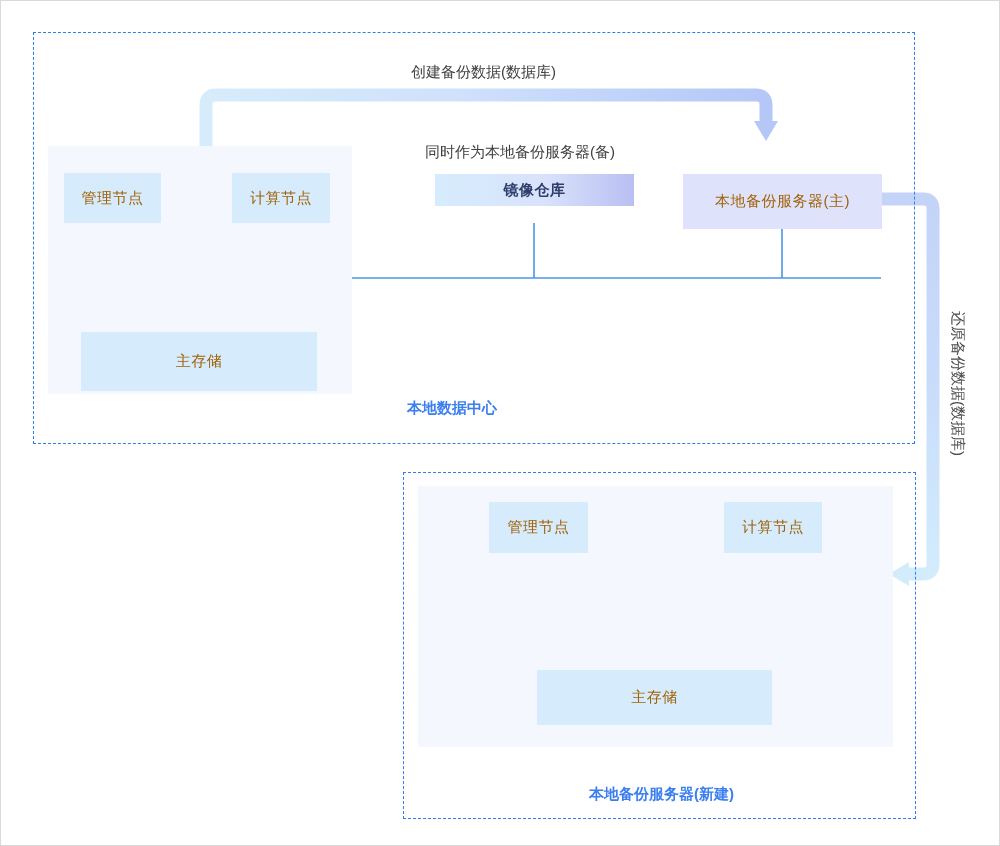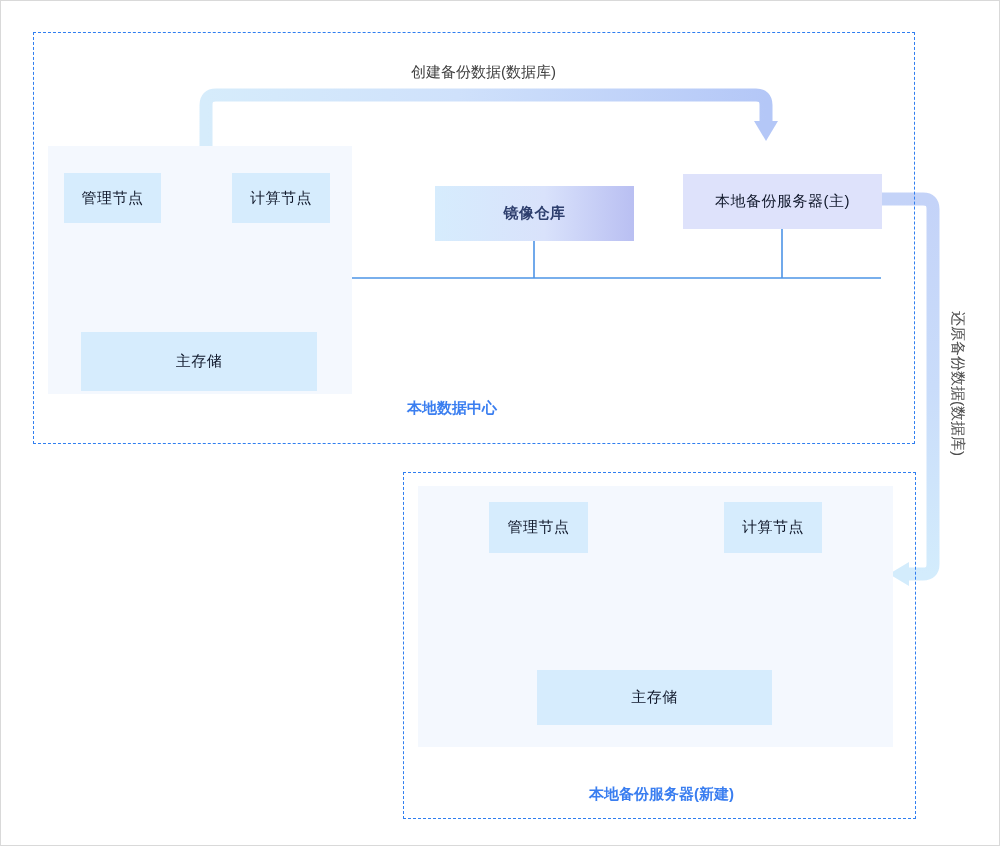--- a/index.html
+++ b/index.html
@@ -36,21 +36,21 @@
     position: absolute;
     box-sizing: border-box;
     background: #f4f8fe;
   }
   .node-box {
     position: absolute;
     box-sizing: border-box;
     display: flex;
     align-items: center;
     justify-content: center;
-    color: #0f172a;
+    color: #a16207;
     font-size: 15px;
     letter-spacing: 0.5px;
     white-space: nowrap;
   }
   .node-box.light {
     background: #d6ecfd;
   }
   .node-box.lavender {
     background: #dee2fb;
   }
@@ -137,32 +137,33 @@
   </div>
 
   <div class="node-box light" style="left:231px; top:172px; width:98px; height:50px;">
     <span>计算节点</span>
   </div>
 
   <div class="node-box light" style="left:80px; top:331px; width:236px; height:59px;">
     <span>主存储</span>
   </div>
 
-  <div class="node-box gradient" style="left:434px; top:185px; width:199px; height:55px;">
+  <div class="node-box gradient" style="left:434px; top:173px; width:199px; height:32px;">
     <span>镜像仓库</span>
   </div>
 
   <div class="node-box lavender" style="left:682px; top:173px; width:199px; height:55px;">
     <span>本地备份服务器(主)</span>
   </div>
 
   <div class="zone-label" style="left:406px; top:398px;">本地数据中心</div>
 
   <div class="annot" style="left:410px; top:62px;">创建备份数据(数据库)</div>
 
+  <div class="annot" style="left:424px; top:142px;">同时作为本地备份服务器(备)</div>
 
   <div class="annot-vertical" style="left:966px; top:310px;">还原备份数据(数据库)</div>
 
   <div class="zone" style="left:402px; top:471px; width:513px; height:347px;"></div>
 
   <div class="inner-panel" style="left:417px; top:485px; width:475px; height:261px;"></div>
 
   <div class="node-box light" style="left:488px; top:501px; width:99px; height:51px;">
     <span>管理节点</span>
   </div>

